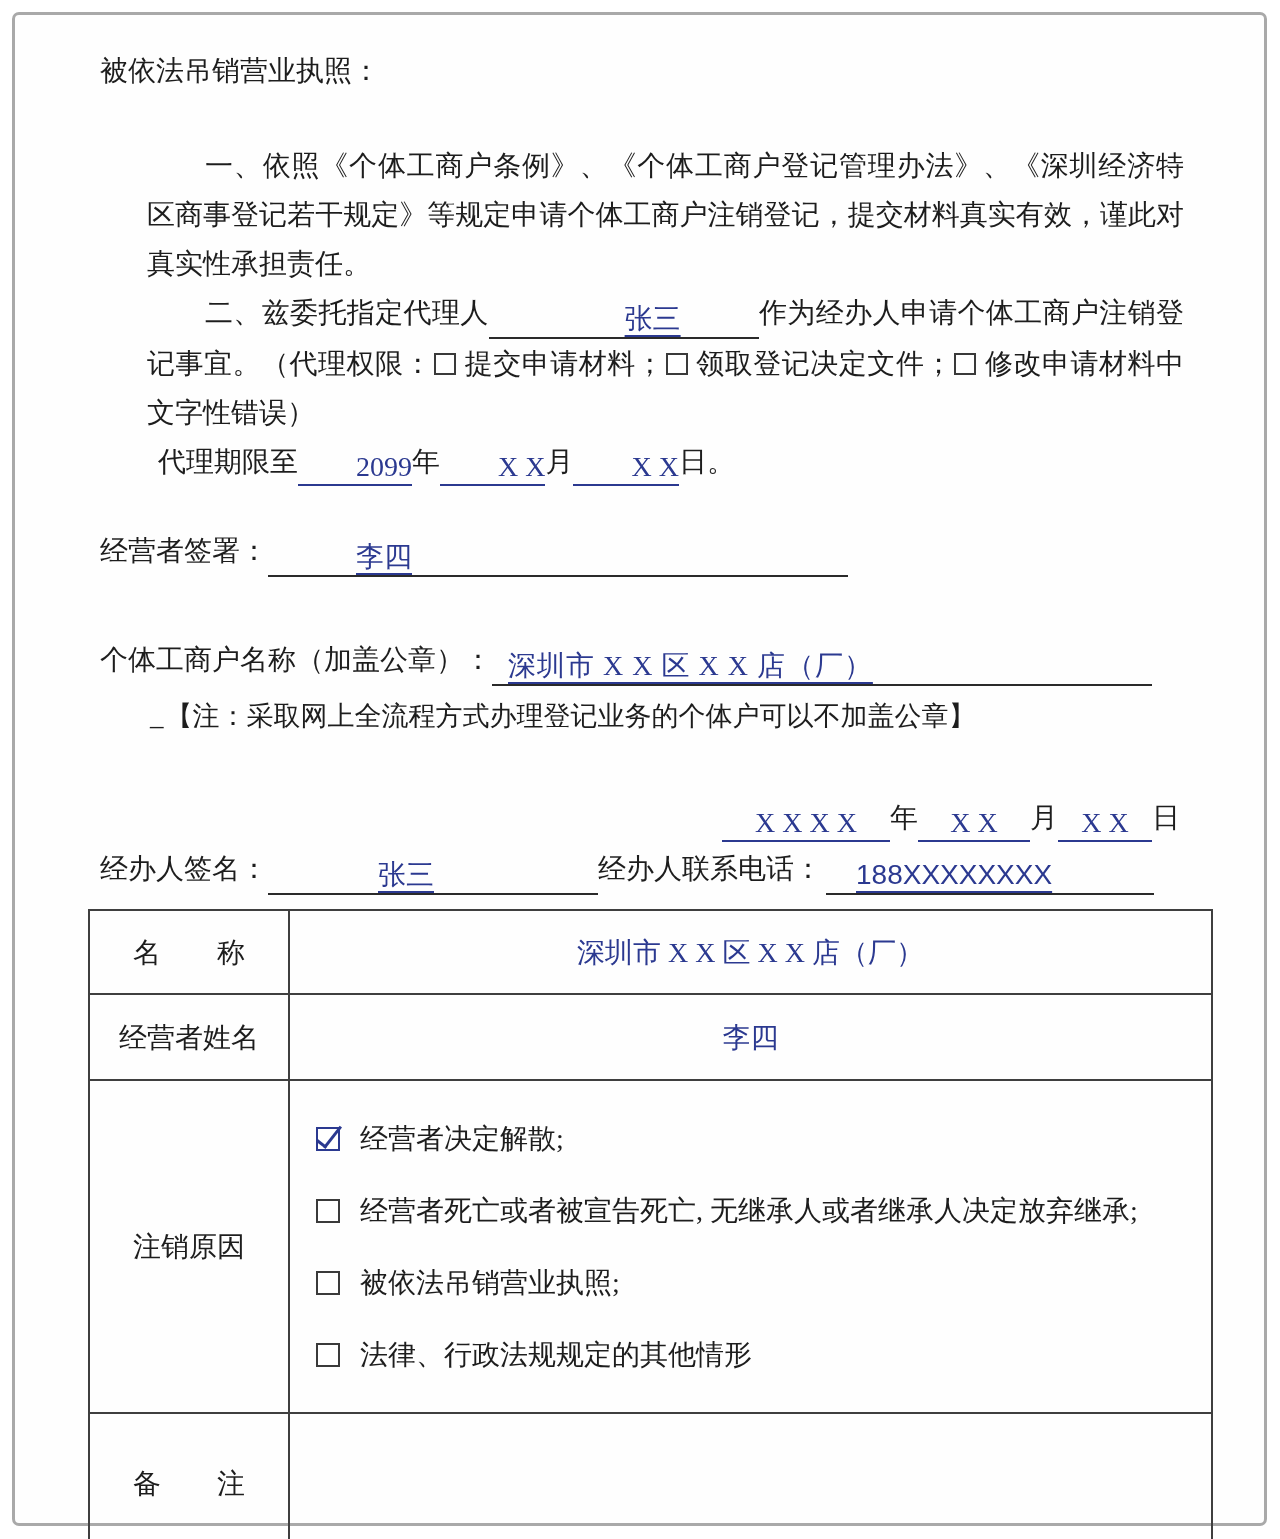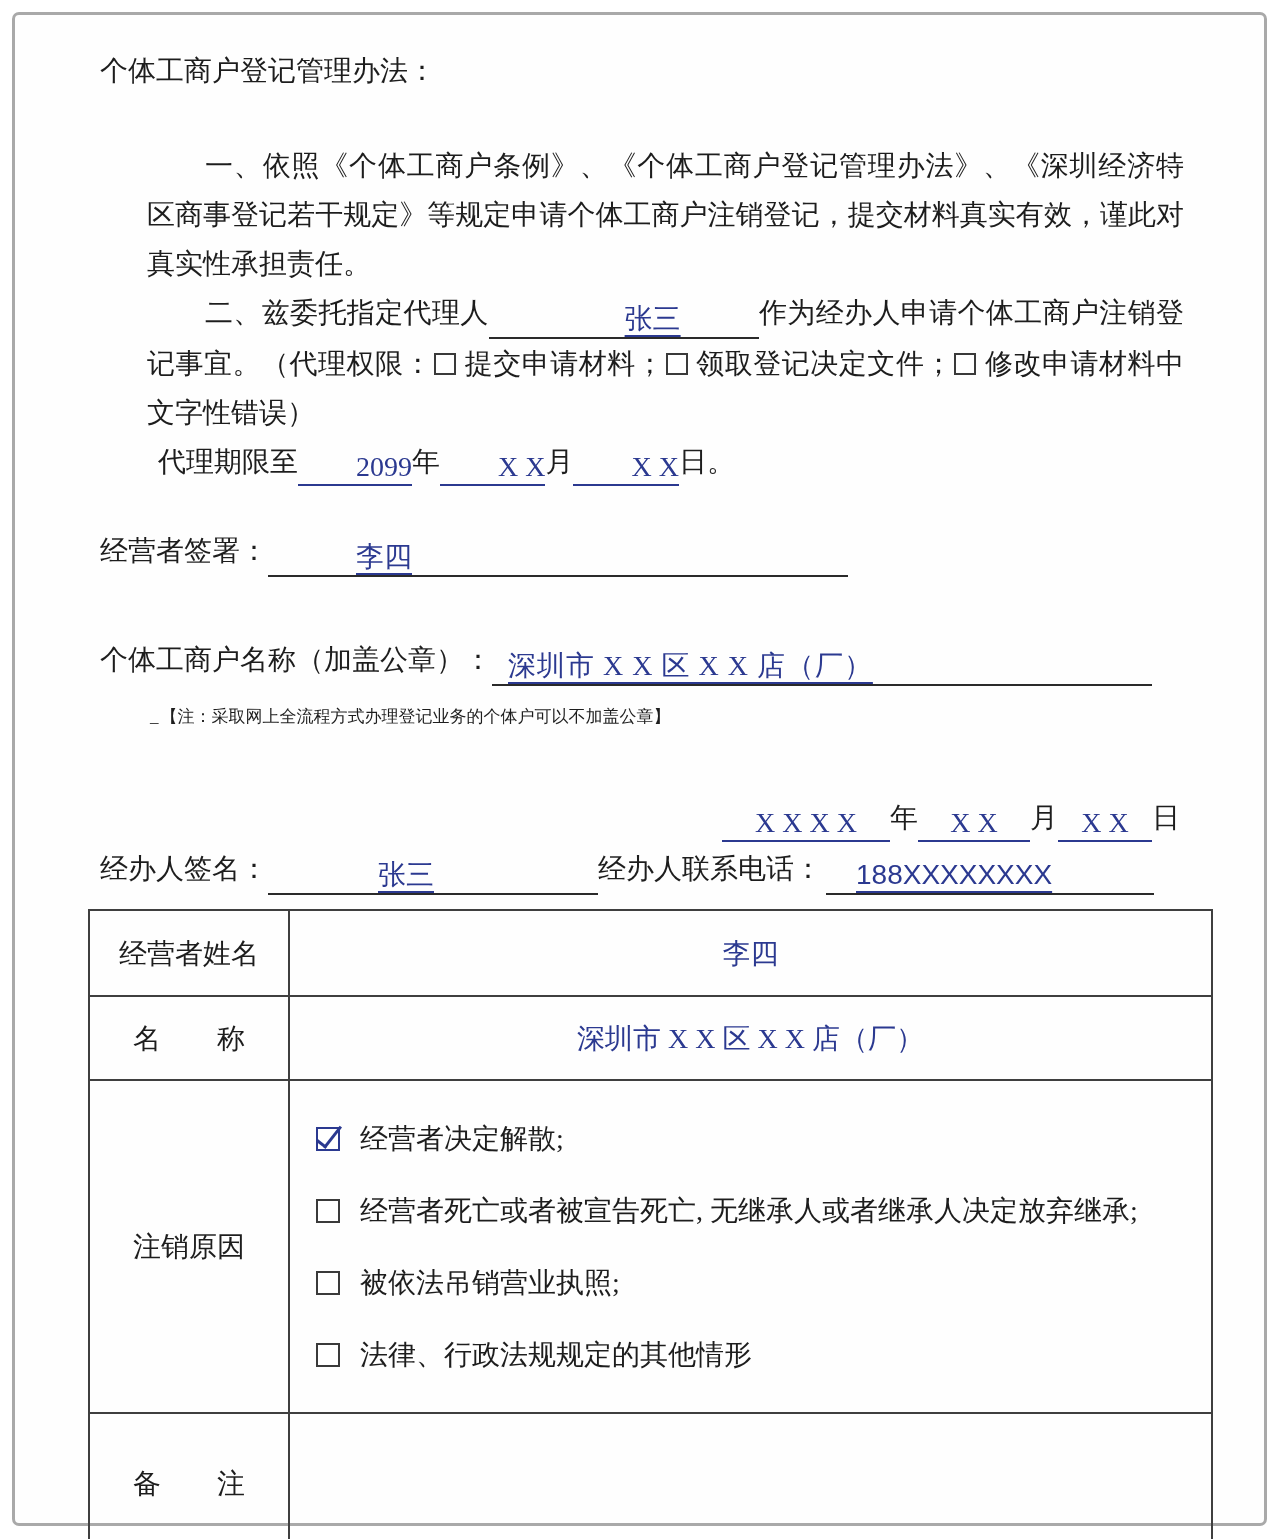--- a/index.html
+++ b/index.html
@@ -42,21 +42,21 @@
   .cbox.checked { border-color:#2b3990; }
   .cbox.checked::after {
     content:""; position:absolute; left:5px; top:-8px; width:9px; height:24px;
     border-right:3px solid #2b3990; border-bottom:3px solid #2b3990;
     transform:rotate(38deg);
   }
   .sign-line { margin-top:40px; }
   .sign-line .blank { width:580px; text-align:left; padding-left:88px; }
   .bizname-line { margin-top:58px; }
   .bizname-line .blank { width:660px; text-align:left; padding-left:16px; letter-spacing:1px; }
-  .note-line { margin-top:6px; padding-left:50px; font-size:17px; }
+  .note-line { margin-top:6px; padding-left:50px; font-size:27px; }
   .note-underscore { letter-spacing:0; margin-right:2px; }
   .date-line { margin-top:52px; text-align:right; padding-right:4px; }
   .date-line .ublank.y { width:168px; }
   .date-line .ublank.m { width:112px; }
   .date-line .ublank.d { width:94px; }
   .handler-line { margin-top:2px; white-space:nowrap; }
   .handler-line .blank.sign { width:330px; text-align:left; padding-left:110px; }
   .handler-line .blank.phone { width:328px; text-align:left; padding-left:30px; margin-left:4px;
     font-family:Liberation Sans, sans-serif; }
   .handler-line .phone-label { }
@@ -72,47 +72,47 @@
   .opt-row .cbox { width:24px; height:24px; flex:0 0 24px; margin:0 20px 0 0; }
   .remark-cell { height:140px; }
 </style>
 </head>
 <body>
 
 <div class="frame"></div>
 
 <div class="content">
 
-  <div class="salutation">个体工商户登记管理办法：</div>
+  <div class="salutation">被依法吊销营业执照：</div>
 
   <div class="para">一、依照《个体工商户条例》、《个体工商户登记管理办法》、《深圳经济特区商事登记若干规定》等规定申请个体工商户注销登记，提交材料真实有效，谨此对真实性承担责任。</div>
 
   <div class="para"><span>二、兹委托指定代理人</span><span class="blank" style="width:270px;"><span class="fill">张三</span></span><span>作为经办人申请个体工商户注销登记事宜。（代理权限：</span><span class="cbox"></span><span>提交申请材料；</span><span class="cbox"></span><span>领取登记决定文件；</span><span class="cbox"></span><span>修改申请材料中文字性错误）</span></div>
 
   <div class="agency-line"><span>代理期限至</span><span class="ublank" style="min-width:72px;">2099</span><span>年</span><span class="ublank" style="min-width:66px;">X X</span><span>月</span><span class="ublank" style="min-width:66px;">X X</span><span>日。</span></div>
 
   <div class="sign-line"><span>经营者签署：</span><span class="blank"><span class="fill">李四</span></span></div>
 
   <div class="bizname-line"><span>个体工商户名称（加盖公章）：</span><span class="blank"><span class="fill">深圳市 X X 区 X X 店（厂）</span></span></div>
 
   <div class="note-line"><span class="note-underscore">_</span><span>【注：采取网上全流程方式办理登记业务的个体户可以不加盖公章】</span></div>
 
   <div class="date-line"><span class="ublank y">X X X X</span><span>年</span><span class="ublank m">X X</span><span>月</span><span class="ublank d">X X</span><span>日</span></div>
 
   <div class="handler-line"><span>经办人签名：</span><span class="blank sign"><span class="fill">张三</span></span><span class="phone-label">经办人联系电话：</span><span class="blank phone"><span class="fill">188XXXXXXXX</span></span></div>
 
   <table class="form">
     <tbody>
         <tr>
+      <td class="cell-label" style="height:84px;">名        称</td>
+      <td class="cell-value blue">深圳市 X X 区 X X 店（厂）</td>
+    </tr>
+    <tr>
       <td class="cell-label" style="height:86px;">经营者姓名</td>
       <td class="cell-value blue">李四</td>
-    </tr>
-    <tr>
-      <td class="cell-label" style="height:84px;">名        称</td>
-      <td class="cell-value blue">深圳市 X X 区 X X 店（厂）</td>
     </tr>
     <tr>
       <td class="cell-label" style="height:250px;">注销原因</td>
       <td class="reason-cell">
         <div class="opt-row">
               <span class="cbox checked"></span>
               <span class="opt-text">经营者决定解散;</span>
             </div>
         <div class="opt-row">
               <span class="cbox"></span>

